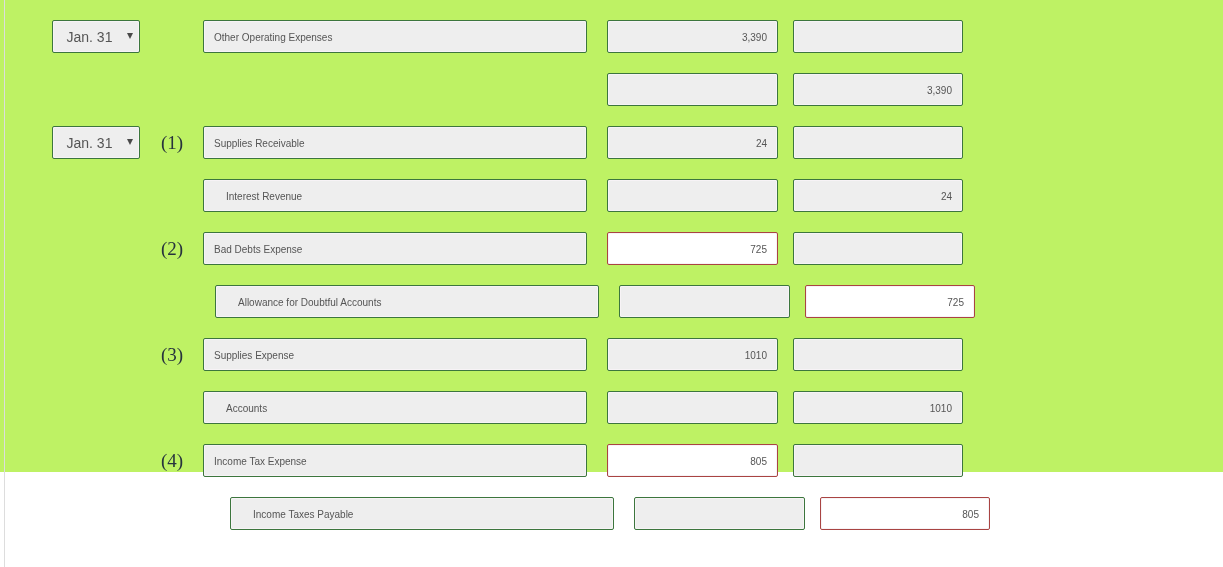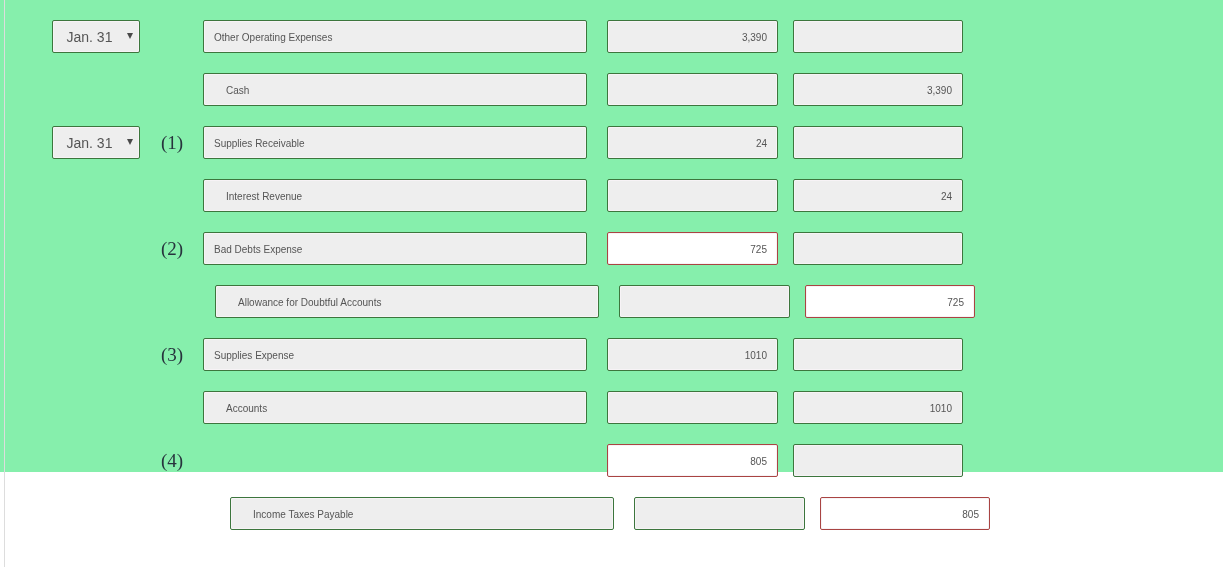--- a/index.html
+++ b/index.html
@@ -1,20 +1,20 @@
 <!DOCTYPE html>
 <html><head>
 <meta charset="utf-8">
 <title>Journal Entry Worksheet</title>
 <style>
   html,body{margin:0;padding:0;}
   body{width:1223px;height:567px;background:#ffffff;overflow:hidden;
        font-family:"Liberation Sans",sans-serif;
        -webkit-font-smoothing:antialiased;-moz-osx-font-smoothing:grayscale;}
-  .page{position:relative;width:1223px;height:472px;background:#86efac;}
+  .page{position:relative;width:1223px;height:472px;background:#bef264;}
 
   
   .left-rule{position:absolute;left:4px;top:0;width:1px;height:567px;background:#dddddd;}
 
   .journal{position:absolute;left:0;top:0;width:1223px;height:567px;}
   .row{position:absolute;left:0;width:1223px;height:33px;}
   .row-1{top:20px;}
   .row-2{top:73px;}
   .row-3{top:126px;}
   .row-4{top:179px;}
@@ -71,23 +71,20 @@
         <span class="ftext">Other Operating Expenses</span>
       </div>
       <div class="field amount debit">
         <span class="ftext">3,390</span>
       </div>
       <div class="field amount credit">
         <span class="ftext"></span>
       </div>
     </div>
     <div class="row row-2">
-      <div class="field account indent">
-        <span class="ftext">Cash</span>
-      </div>
       <div class="field amount debit">
         <span class="ftext"></span>
       </div>
       <div class="field amount credit">
         <span class="ftext">3,390</span>
       </div>
     </div>
     <div class="row row-3">
       <div class="date-select">
         <span class="ds-label">Jan. 31</span>
@@ -156,20 +153,23 @@
       </div>
       <div class="field amount debit">
         <span class="ftext"></span>
       </div>
       <div class="field amount credit">
         <span class="ftext">1010</span>
       </div>
     </div>
     <div class="row row-9">
       <div class="entry-num">(4)</div>
+      <div class="field account">
+        <span class="ftext">Income Tax Expense</span>
+      </div>
       <div class="field amount debit error">
         <span class="ftext">805</span>
       </div>
       <div class="field amount credit">
         <span class="ftext"></span>
       </div>
     </div>
     <div class="row row-10">
       <div class="field account indent">
         <span class="ftext">Income Taxes Payable</span>

